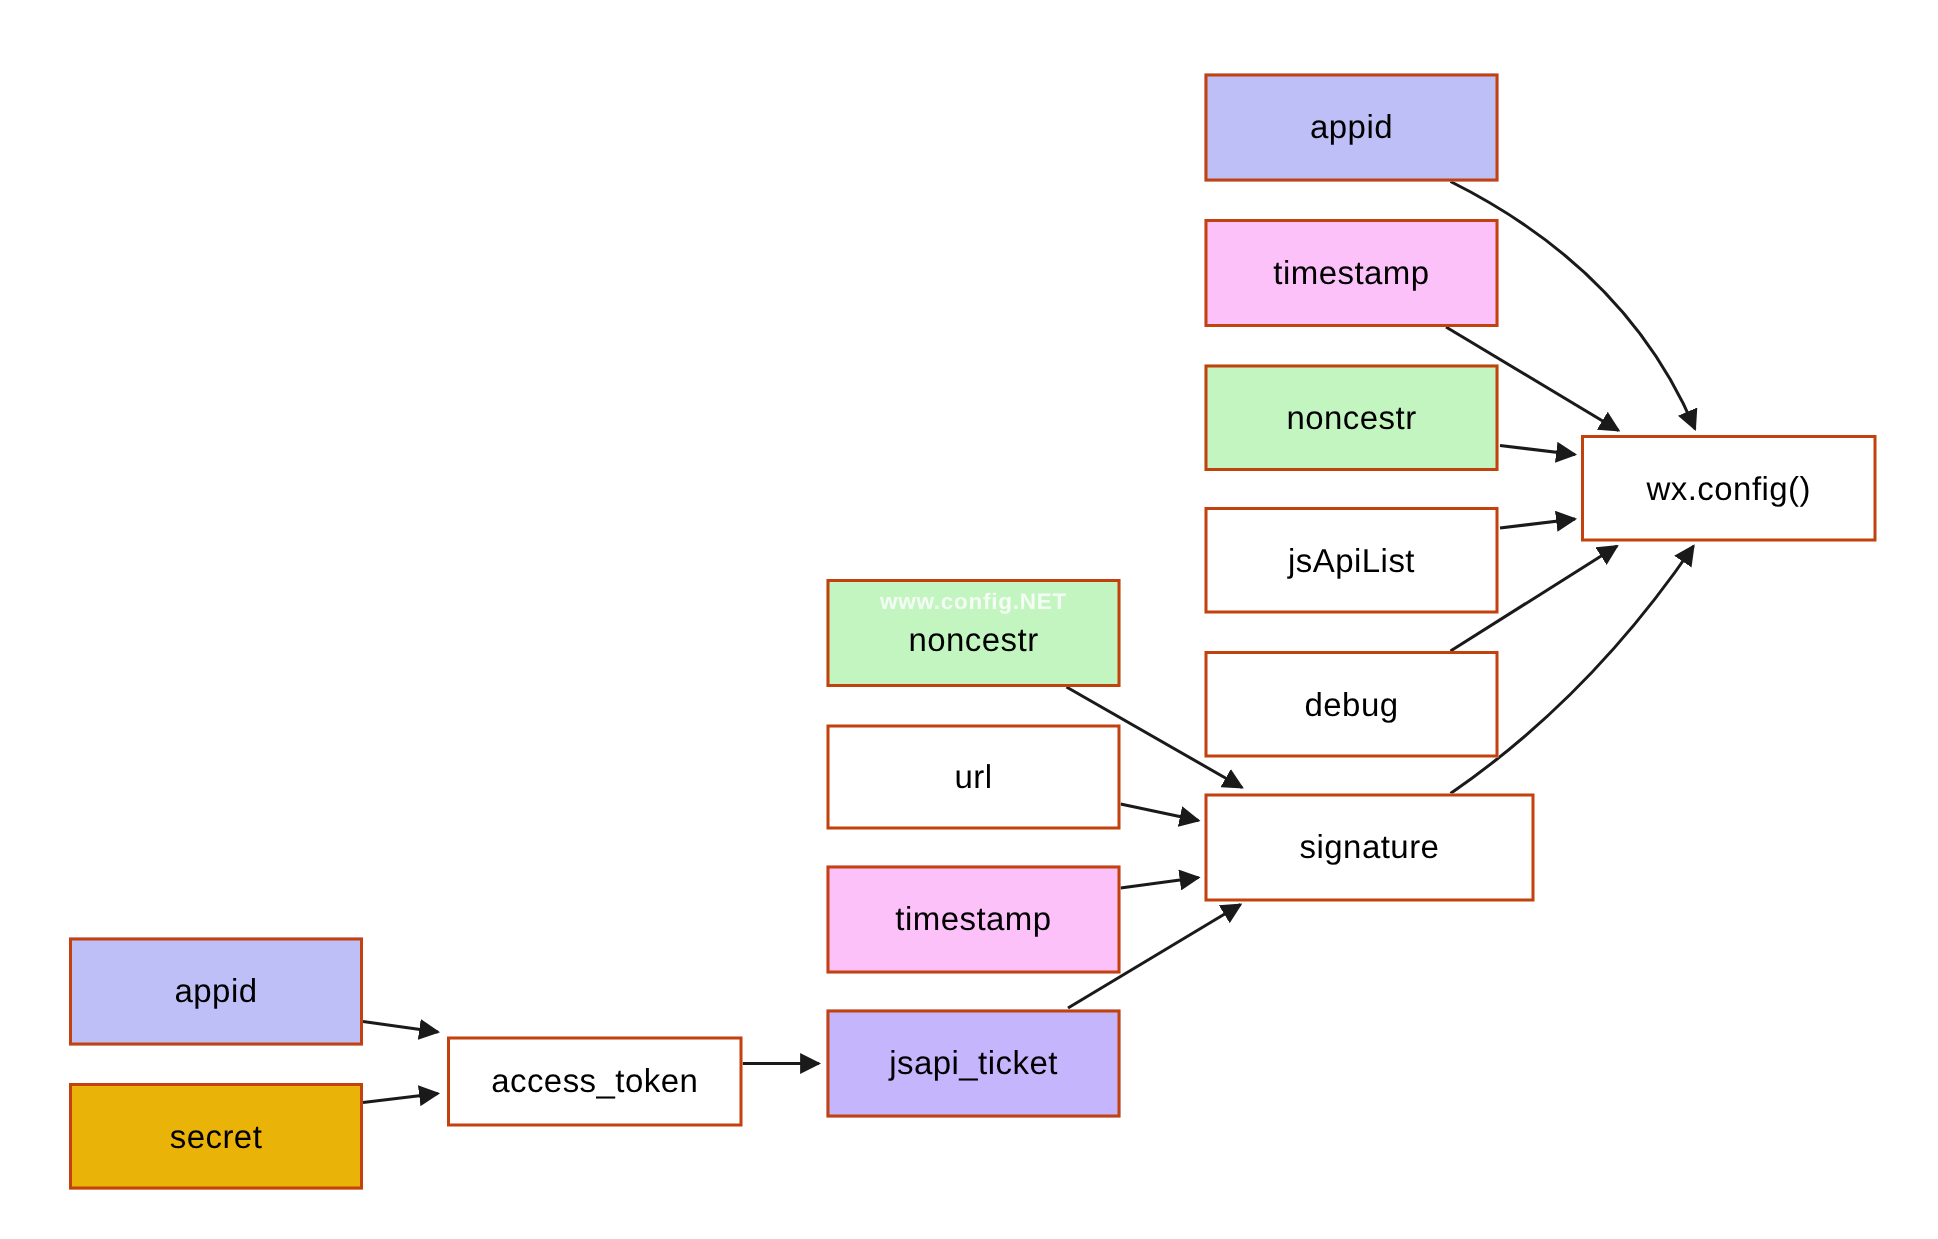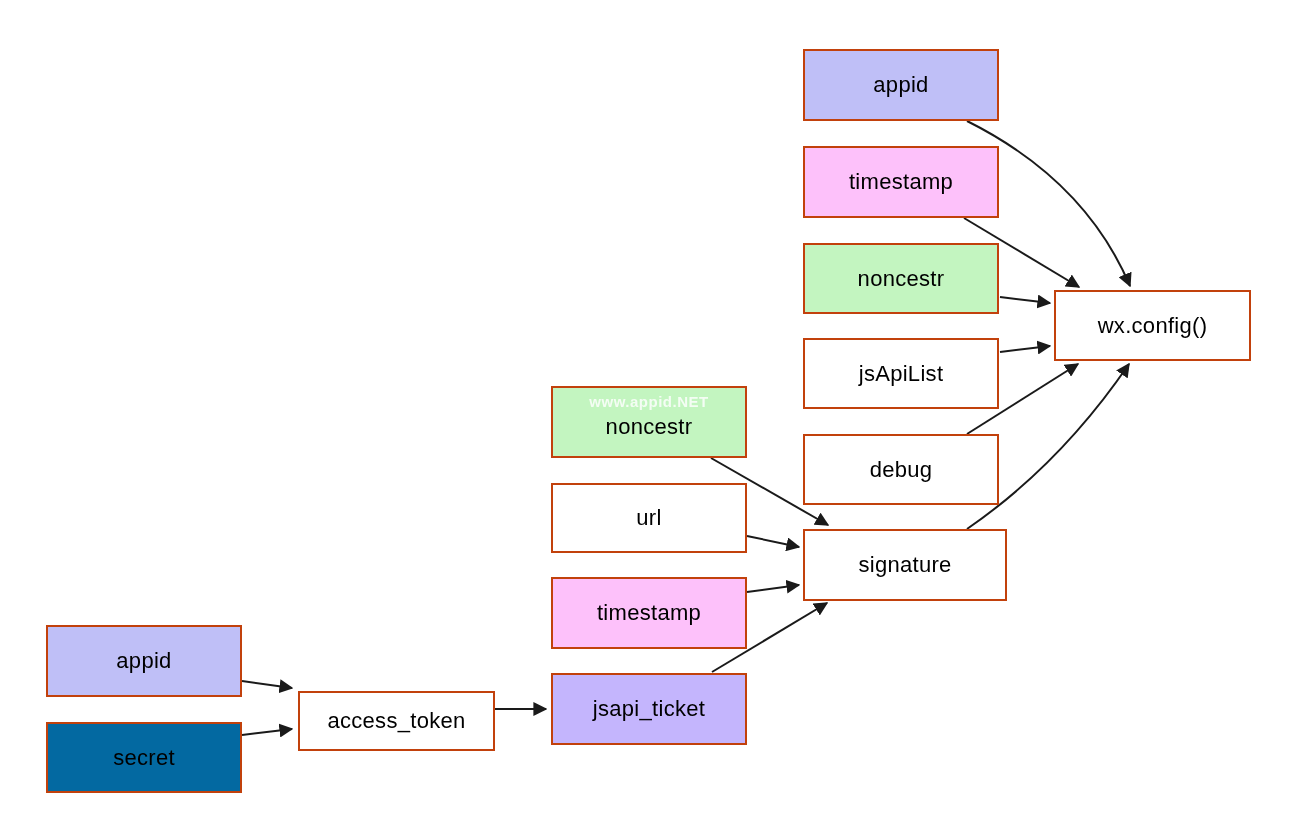--- a/index.html
+++ b/index.html
@@ -99,45 +99,45 @@
 
   <div class="node" style="left: 1054px; top: 290px; width: 197px; height: 71px; background-color: rgb(255, 255, 255);">
     <span class="label">wx.config()</span>
   </div>
 
   <div class="node" style="left: 803px; top: 434px; width: 196px; height: 71px; background-color: rgb(255, 255, 255);">
     <span class="label">debug</span>
   </div>
 
   <div class="node" style="left: 551px; top: 386px; width: 196px; height: 72px; background-color: rgb(195, 245, 192);">
-    <span class="watermark">www.appid.NET</span>
+    <span class="watermark">www.config.NET</span>
     <span class="label" style="margin-top:10px;">noncestr</span>
   </div>
 
   <div class="node" style="left: 551px; top: 483px; width: 196px; height: 70px; background-color: rgb(255, 255, 255);">
     <span class="label">url</span>
   </div>
 
   <div class="node" style="left: 551px; top: 577px; width: 196px; height: 72px; background-color: rgb(253, 193, 250);">
     <span class="label">timestamp</span>
   </div>
 
   <div class="node" style="left: 551px; top: 673px; width: 196px; height: 72px; background-color: #c4b5fd;">
     <span class="label">jsapi_ticket</span>
   </div>
 
-  <div class="node" style="left: 803px; top: 529px; width: 204px; height: 72px; background-color: rgb(255, 255, 255);">
+  <div class="node" style="left: 803px; top: 529px; width: 220px; height: 72px; background-color: rgb(255, 255, 255);">
     <span class="label">signature</span>
   </div>
 
   <div class="node" style="left: 46px; top: 625px; width: 196px; height: 72px; background-color: rgb(191, 191, 247);">
     <span class="label">appid</span>
   </div>
 
-  <div class="node" style="left: 46px; top: 722px; width: 196px; height: 71px; background-color: #0369a1;">
+  <div class="node" style="left: 46px; top: 722px; width: 196px; height: 71px; background-color: #eab308;">
     <span class="label">secret</span>
   </div>
 
   <div class="node" style="left: 298px; top: 691px; width: 197px; height: 60px; background-color: rgb(255, 255, 255);">
     <span class="label">access_token</span>
   </div>
 
 </div>
 
 </body></html>

